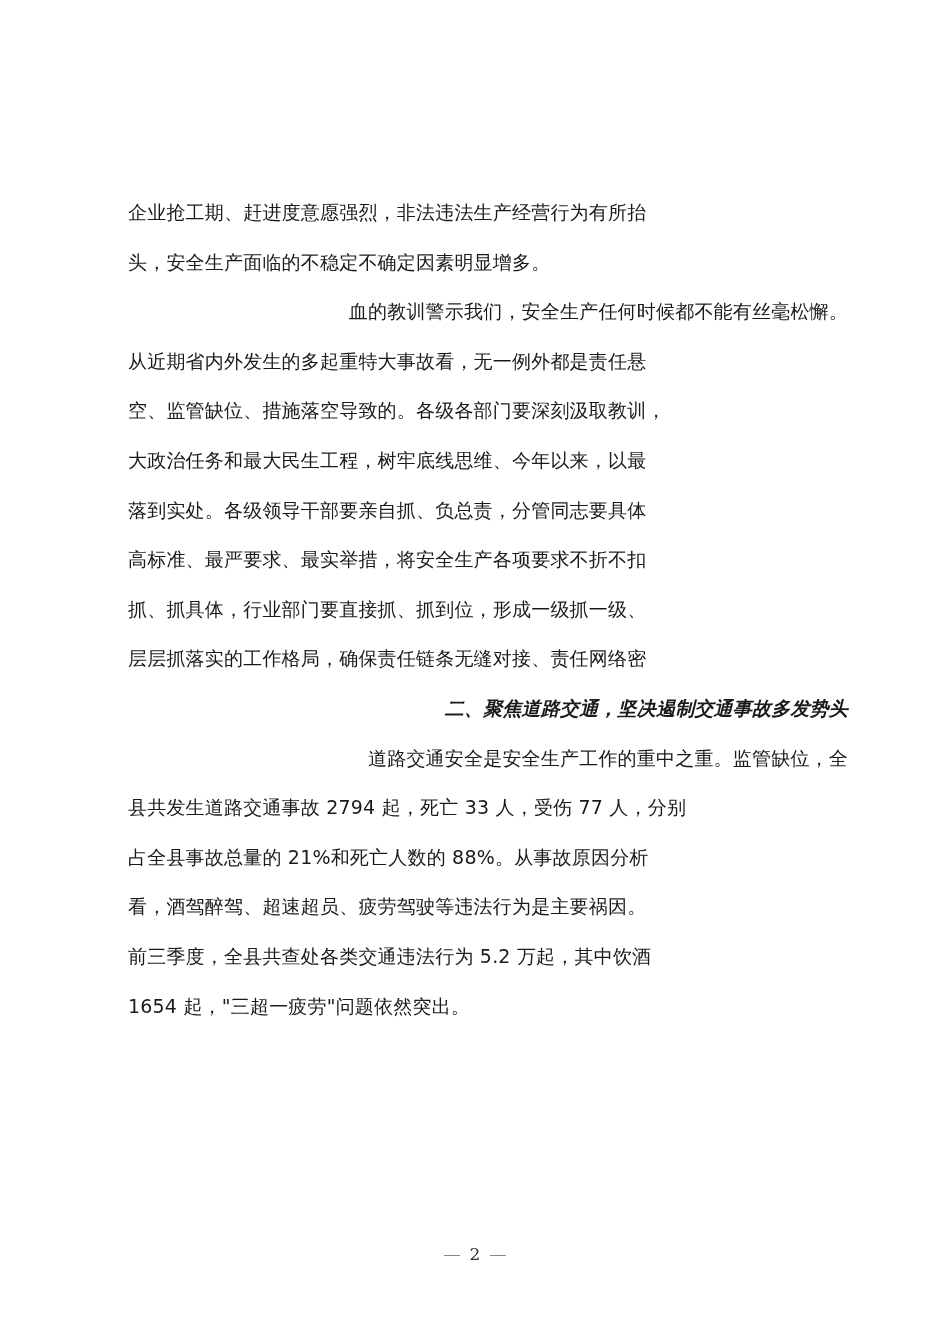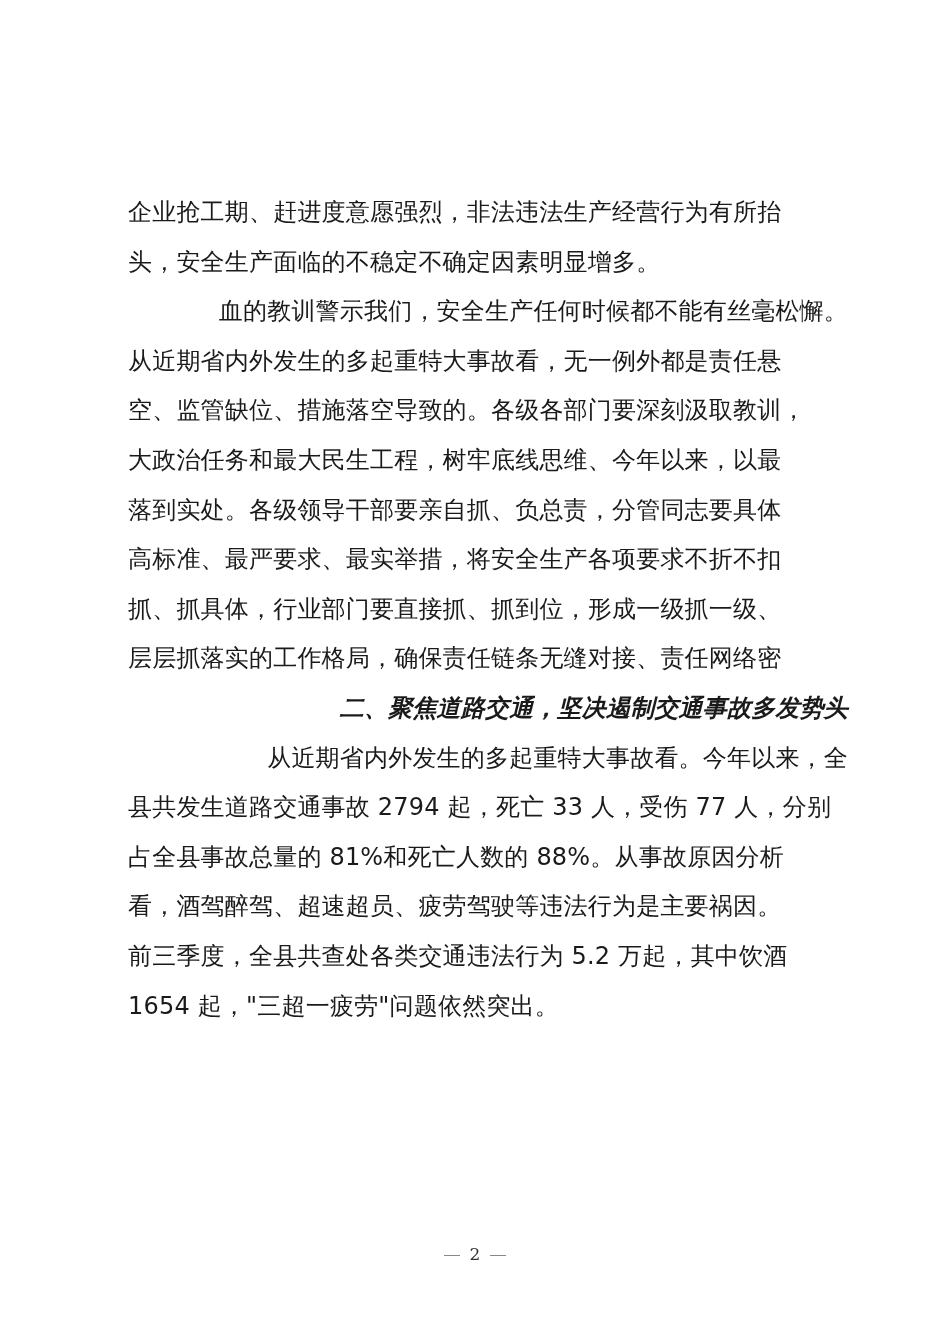--- a/index.html
+++ b/index.html
@@ -23,21 +23,21 @@
     }
     .body-text {
       position: absolute;
       left: 128px;
       top: 188px;
       width: 720px;
     }
     .line {
       height: 49.6px;
       line-height: 49.6px;
-      font-size: 24px;
+      font-size: 19px;
       white-space: nowrap;
       letter-spacing: 0.2px;
     }
     .line.indent {
       padding-left: 50px;
       text-align: right;
     }
     .line.heading {
       font-weight: bold;
       font-style: italic;
@@ -74,23 +74,23 @@
     <div class="line">从近期省内外发生的多起重特大事故看，无一例外都是责任悬</div>
     <div class="line">空、监管缺位、措施落空导致的。各级各部门要深刻汲取教训，</div>
     <div class="line">大政治任务和最大民生工程，树牢底线思维、今年以来，以最</div>
     <div class="line">落到实处。各级领导干部要亲自抓、负总责，分管同志要具体</div>
     <div class="line">高标准、最严要求、最实举措，将安全生产各项要求不折不扣</div>
     <div class="line">抓、抓具体，行业部门要直接抓、抓到位，形成一级抓一级、</div>
     <div class="line">层层抓落实的工作格局，确保责任链条无缝对接、责任网络密</div>
 
     <div class="line indent heading">二、聚焦道路交通，坚决遏制交通事故多发势头</div>
 
-    <div class="line indent">从近期省内外发生的多起重特大事故看。今年以来，全</div>
+    <div class="line indent">道路交通安全是安全生产工作的重中之重。监管缺位，全</div>
     <div class="line">县共发生道路交通事故 2794 起，死亡 33 人，受伤 77 人，分别</div>
-    <div class="line">占全县事故总量的 81%和死亡人数的 88%。从事故原因分析</div>
+    <div class="line">占全县事故总量的 21%和死亡人数的 88%。从事故原因分析</div>
     <div class="line">看，酒驾醉驾、超速超员、疲劳驾驶等违法行为是主要祸因。</div>
     <div class="line">前三季度，全县共查处各类交通违法行为 5.2 万起，其中饮酒</div>
     <div class="line">1654 起，"三超一疲劳"问题依然突出。</div>
   </div>
 
   <div class="page-number">
     <span class="dash"></span><span>2</span><span class="dash"></span>
   </div>
 </div>
 

